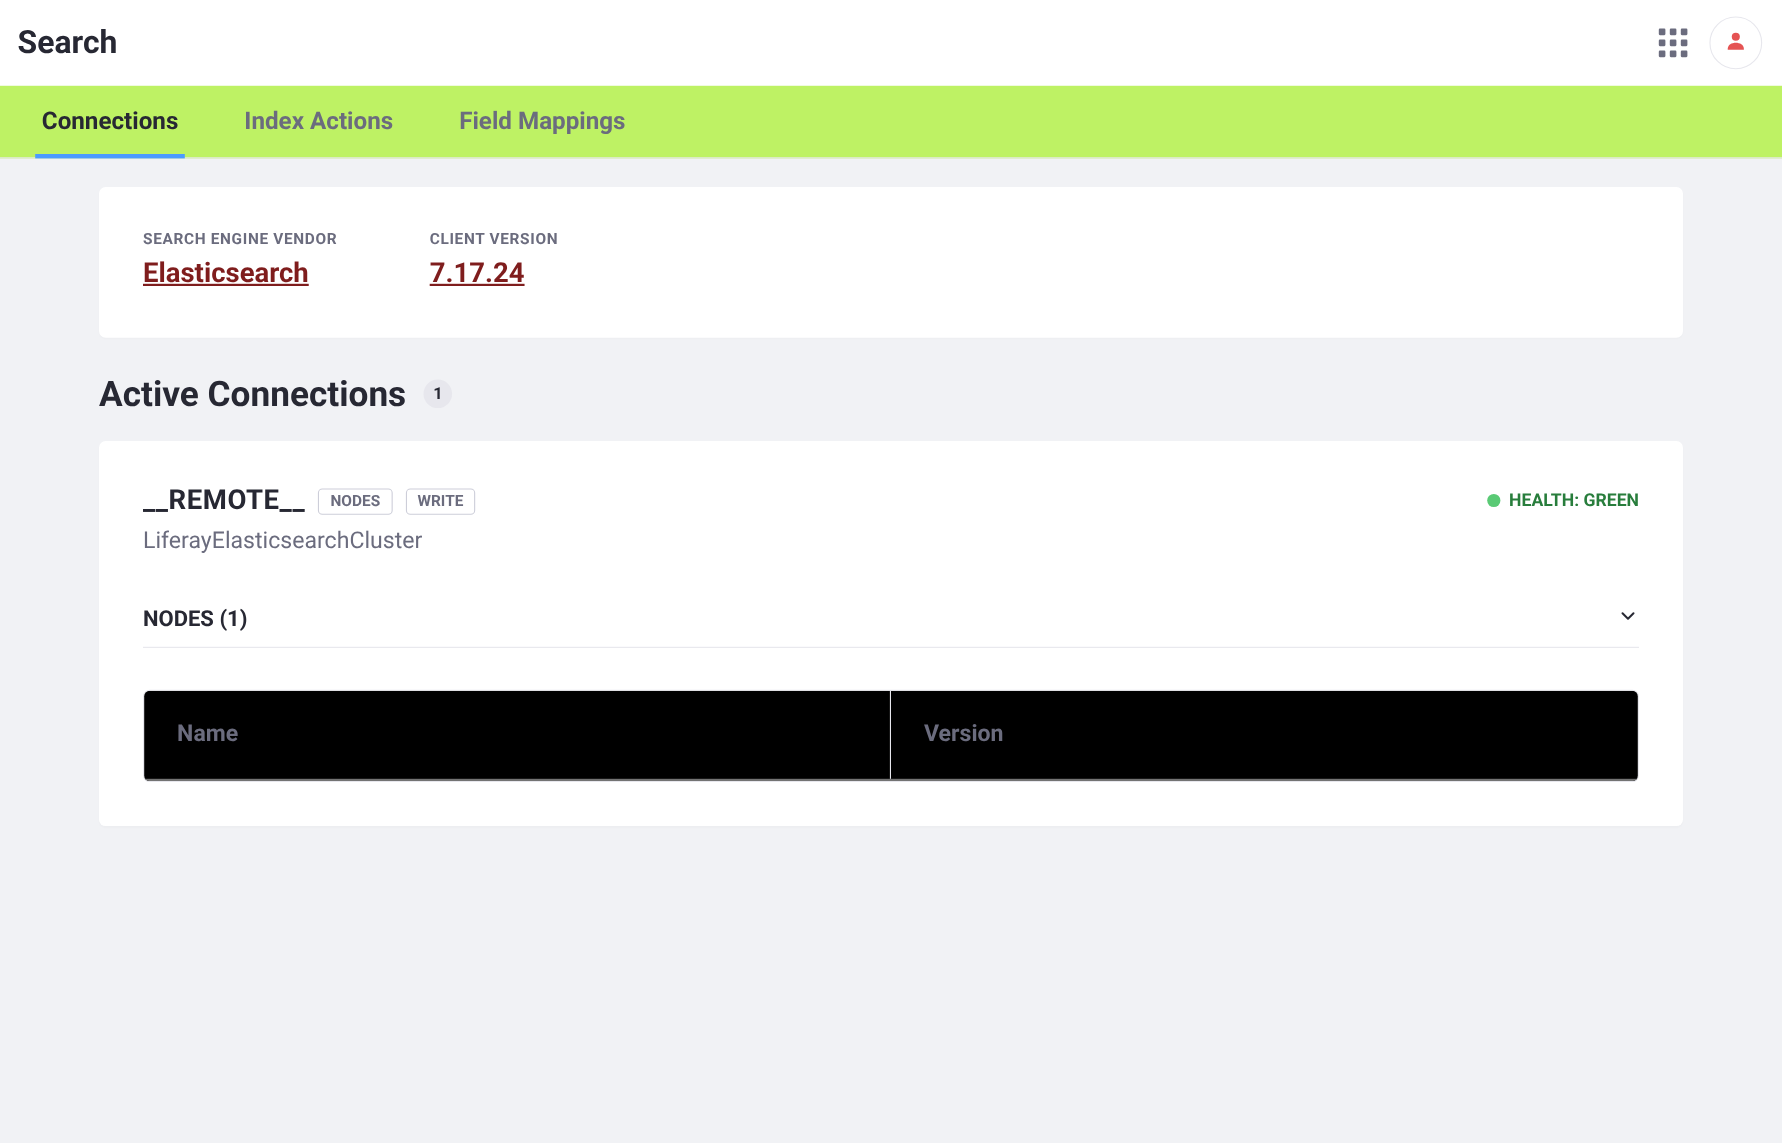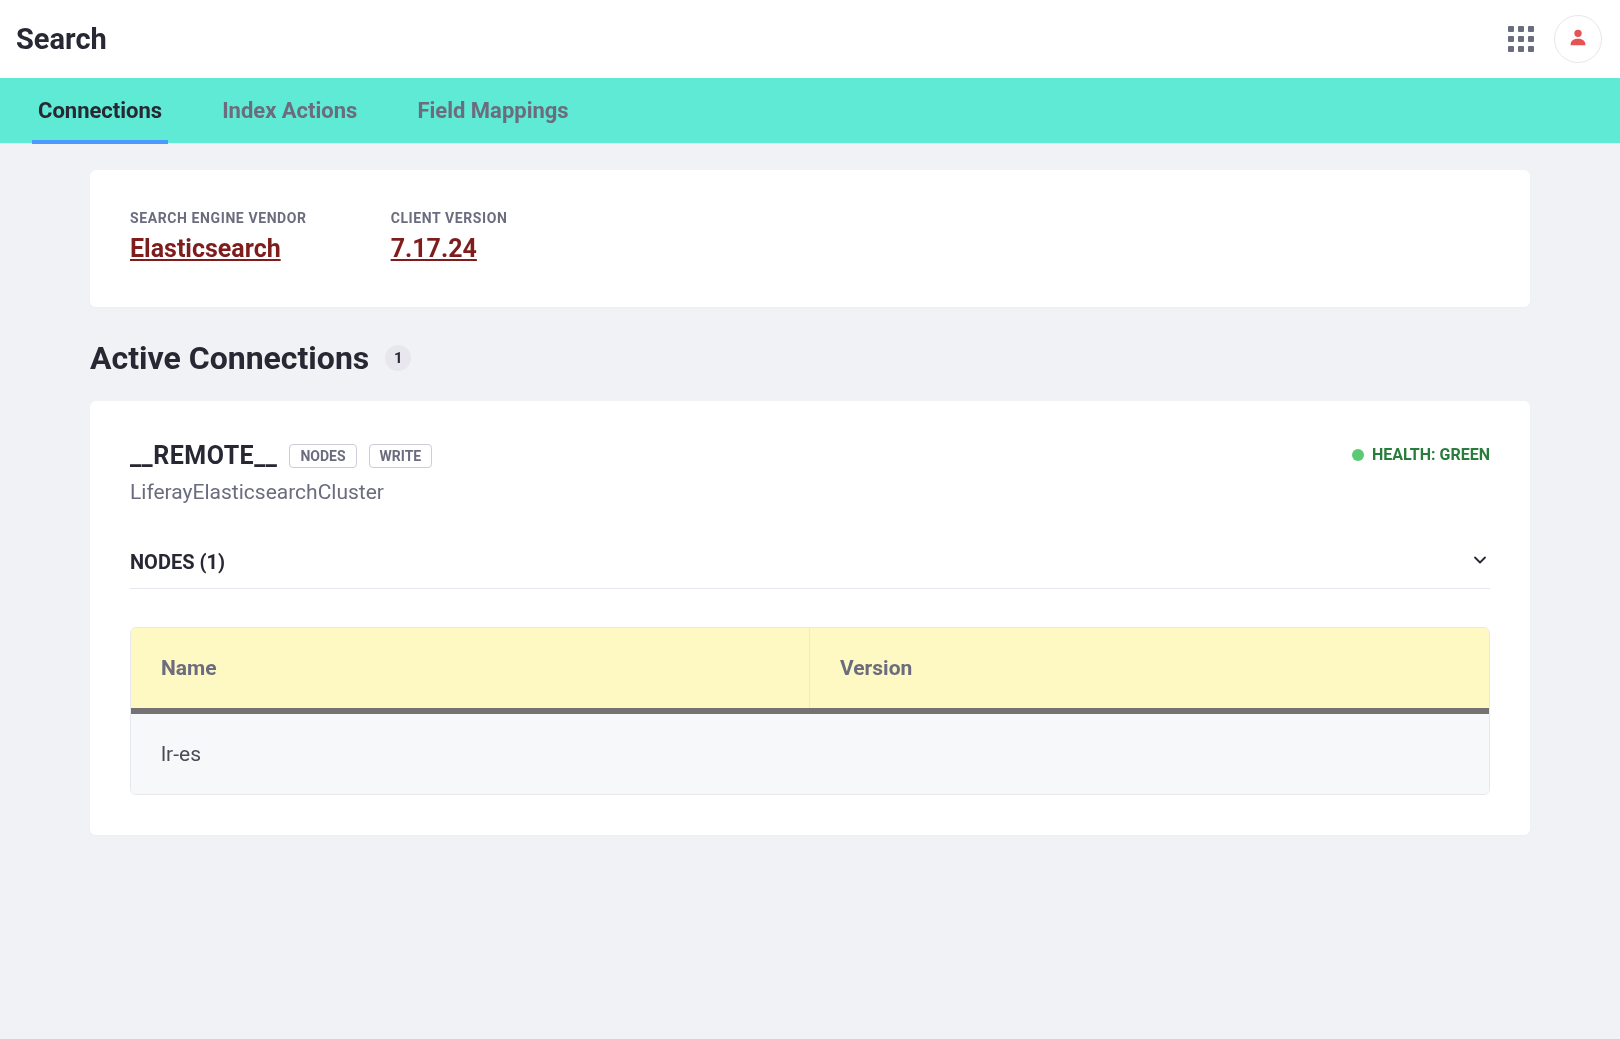--- a/index.html
+++ b/index.html
@@ -50,21 +50,21 @@
     display: flex;
     align-items: center;
     justify-content: center;
     cursor: pointer;
     background: #fff;
   }
   .user-avatar svg { width: 22px; height: 22px; }
 
   
   .tabbar {
-    background: #5eead4;
+    background: #bef264;
     border-bottom: 1px solid #e7e7ed;
     display: flex;
     gap: 48px;
     padding: 0 32px;
   }
   .tab {
     padding: 20px 6px;
     font-size: 22px;
     font-weight: 700;
     color: #6b6c7e;
@@ -208,22 +208,22 @@
     margin-top: 38px;
     border: 1px solid #e7e7ed;
     border-radius: 6px;
     overflow: hidden;
   }
   .nodes-row {
     display: grid;
     grid-template-columns: 1fr 1fr;
   }
   .nodes-row.head {
-    background: #fef9c3;
-    border-bottom: 6px solid #737373;
+    background: #000000;
+    border-bottom: 2px solid #737373;
   }
   .nodes-row.body {
     background: #f7f8f9;
   }
   .nodes-cell {
     padding: 28px 30px;
     font-size: 21px;
     color: #4a4b57;
   }
   .nodes-row.head .nodes-cell {
@@ -310,18 +310,17 @@
           </svg>
       </span>
     </div>
 
     <div class="nodes-table">
       <div class="nodes-row head">
         <div class="nodes-cell">Name</div>
         <div class="nodes-cell">Version</div>
       </div>
       <div class="nodes-row body">
-        <div class="nodes-cell">lr-es</div>
       </div>
     </div>
   </div>
 
 </div>
 
 </body></html>

